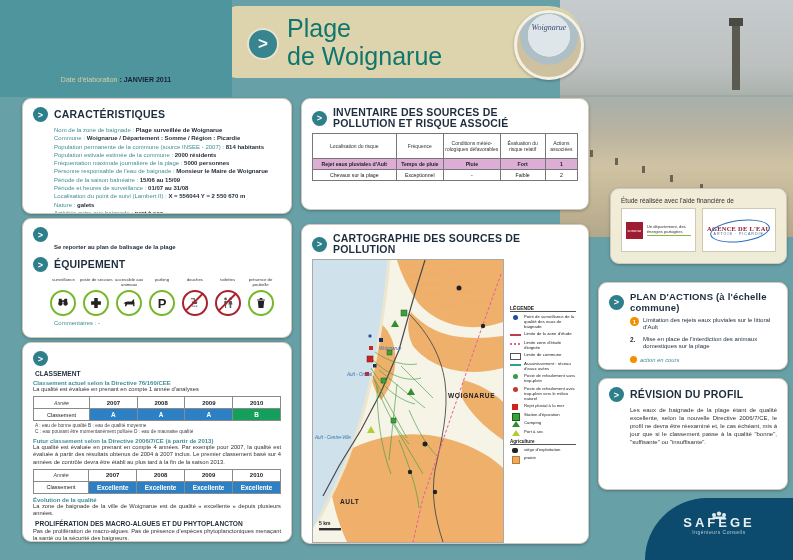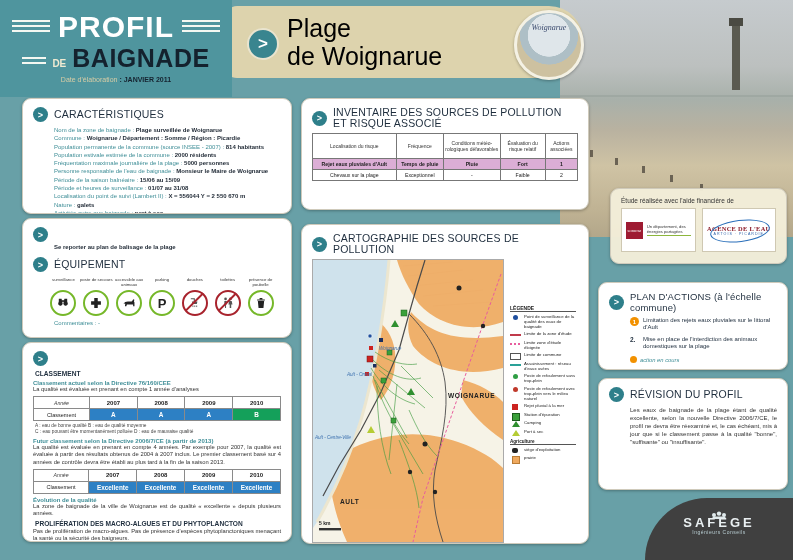--- a/index.html
+++ b/index.html
@@ -21,33 +21,33 @@
   .de{font-size:10px;color:#f0ead2;font-weight:bold;}
   .baignade{font-size:25px;font-weight:bold;color:#14222e;letter-spacing:.5px;}
   .hdate{position:absolute;left:0;top:76px;width:232px;text-align:center;font-size:7px;}
   .hdate .dl{color:#d8cda6;} .hdate .dv{color:#15222f;font-weight:bold;}
   
   .band{position:absolute;left:225px;top:6px;width:358px;height:72px;background:#ddd3ad;
         border-radius:12px 34px 34px 12px;z-index:2;}
   .band .chev-big{position:absolute;left:22px;top:22px;width:28px;height:28px;border-radius:50%;
         background:#39858f;border:2px solid #e9e4cf;color:#fff;font-weight:bold;font-size:17px;
         display:flex;align-items:center;justify-content:center;}
-  .band .ttl{position:absolute;left:62px;top:8px;font-size:25px;line-height:28px;color:#000000;font-weight:500;}
+  .band .ttl{position:absolute;left:62px;top:8px;font-size:25px;line-height:28px;color:#0f766e;font-weight:500;}
   
   .badge{position:absolute;left:514px;top:10px;width:64px;height:64px;border-radius:50%;
     background:radial-gradient(circle at 50% 35%,#dfe6ea 0 40%,#aebfc6 41% 55%,#cdc1a0 56% 100%);
     border:3px solid #f4f1e4;box-shadow:0 1px 3px rgba(0,0,0,.3);z-index:5;text-align:center;}
   .badge .bt{margin-top:10px;font-family:"Liberation Serif",serif;font-style:italic;font-size:8px;color:#3a4a6e;}
   
   .card{position:absolute;background:#fff;border:1px solid #cfcabb;border-radius:9px;
         box-shadow:0 1px 3px rgba(0,0,0,.28);padding:8px 10px;box-sizing:border-box;overflow:hidden;z-index:3;}
   .sec-h{display:flex;align-items:center;gap:6px;margin-bottom:4px;}
   .chev{flex:0 0 15px;width:15px;height:15px;border-radius:50%;background:#2e7f8a;color:#fff;
         font-weight:bold;font-size:9px;display:flex;align-items:center;justify-content:center;}
-  .sec-t{font-size:10.5px;font-weight:normal;color:#1e2d3d;letter-spacing:.2px;line-height:11px;}
+  .sec-t{font-size:10.5px;font-weight:bold;color:#1e2d3d;letter-spacing:.2px;line-height:11px;}
   
   .cline{font-size:6px;line-height:8.3px;padding-left:21px;}
   .cline .lab{color:#3f8e97;}
   .cline .val{color:#1d2733;font-weight:bold;}
   .subnote{font-size:6px;color:#1d2733;font-weight:bold;padding-left:21px;margin-top:-2px;}
   
   .equip-row{display:flex;justify-content:space-between;padding:2px 4px 0 14px;}
   .eq{width:33px;text-align:center;}
   .eq .el{font-size:4.3px;line-height:4.8px;height:11px;color:#333;overflow:hidden;}
   .eq .ec{position:relative;width:22px;height:22px;margin:1px auto 0;border-radius:50%;
@@ -122,21 +122,21 @@
   .num-orange{width:9px;height:9px;border-radius:50%;background:#f29100;color:#fff;font-size:6px;font-weight:bold;
         display:flex;align-items:center;justify-content:center;}
   .num-plain{font-size:6.5px;font-weight:bold;color:#1e2d3d;}
   .pa-txt{font-size:6px;line-height:7.3px;color:#1e2d3d;}
   .pa-note{display:flex;align-items:center;gap:3px;margin:6px 0 0 21px;}
   .orange-dot{width:7px;height:7px;border-radius:50%;background:#f29100;}
   .pa-note span.t{font-size:5.8px;font-style:italic;color:#3f8e97;}
   
   .rev-txt{font-size:6px;line-height:8px;color:#333;padding-left:21px;text-align:justify;}
   
-  .safege{position:absolute;right:0;bottom:0;width:148px;height:62px;background:#404040;
+  .safege{position:absolute;right:0;bottom:0;width:148px;height:62px;background:#0c4a6e;
         border-radius:80px 0 0 0;z-index:6;text-align:center;}
   .saf-crown{margin-top:9px;height:10px;}
   .saf-name{font-size:13px;font-weight:bold;color:#e9eff1;letter-spacing:3px;line-height:12px;}
   .saf-tag{font-size:5px;color:#b9ced3;letter-spacing:.5px;}
   
   text{font-family:"Liberation Sans",sans-serif;}
   .t-blue{fill:#3a6fae;font-size:4.6px;font-style:italic;}
   .t-com{fill:#222;font-size:6.6px;font-weight:bold;letter-spacing:.6px;}
   .t-scale{fill:#222;font-size:5px;font-weight:bold;}
 </style>
@@ -147,30 +147,20 @@
   <div class="horizon"></div>
   <div class="lighthouse"></div>
   <div class="groyne" style="left:30px;top:150px"></div>
   <div class="groyne" style="left:55px;top:158px"></div>
   <div class="groyne" style="left:82px;top:166px"></div>
   <div class="groyne" style="left:110px;top:175px"></div>
   <div class="groyne" style="left:140px;top:184px"></div>
 </div>
 
 <div class="hdr">
-  <div class="r1">
-    <div class="hlines"></div>
-    <div class="profil">PROFIL</div>
-    <div class="hlines"></div>
-  </div>
-  <div class="r2">
-    <div class="hlines" style="width:24px;height:10px"></div>
-    <div class="de">DE</div>
-    <div class="baignade">BAIGNADE</div>
-  </div>
   <div class="hdate">
     <span class="dl">Date d'élaboration</span>
     <span class="dv">: JANVIER 2011</span>
   </div>
 </div>
 
 <div class="band">
   <div class="chev-big">&gt;</div>
   <div class="ttl">
     <div>Plage</div>

